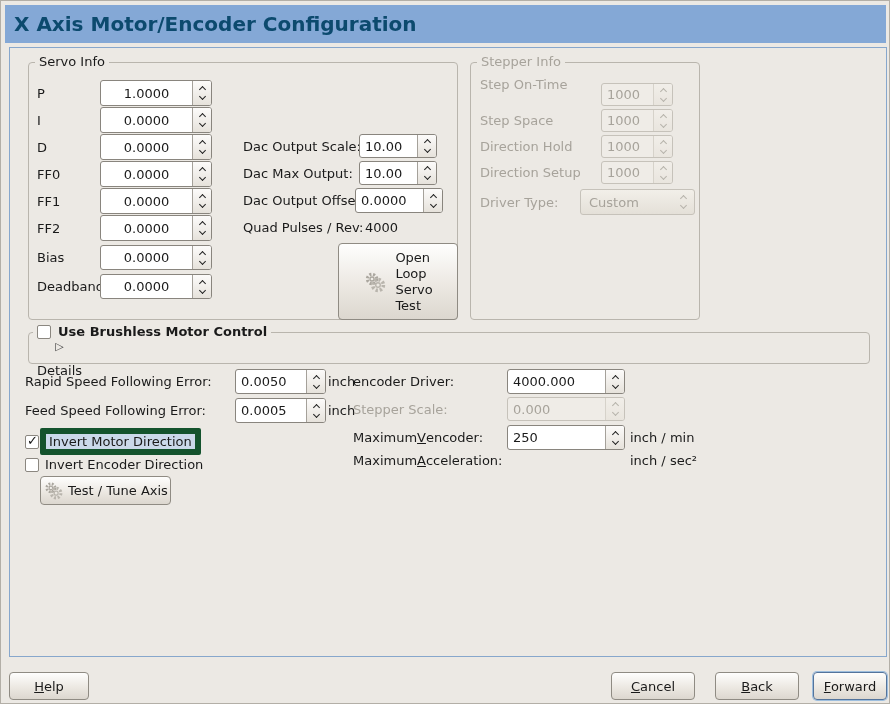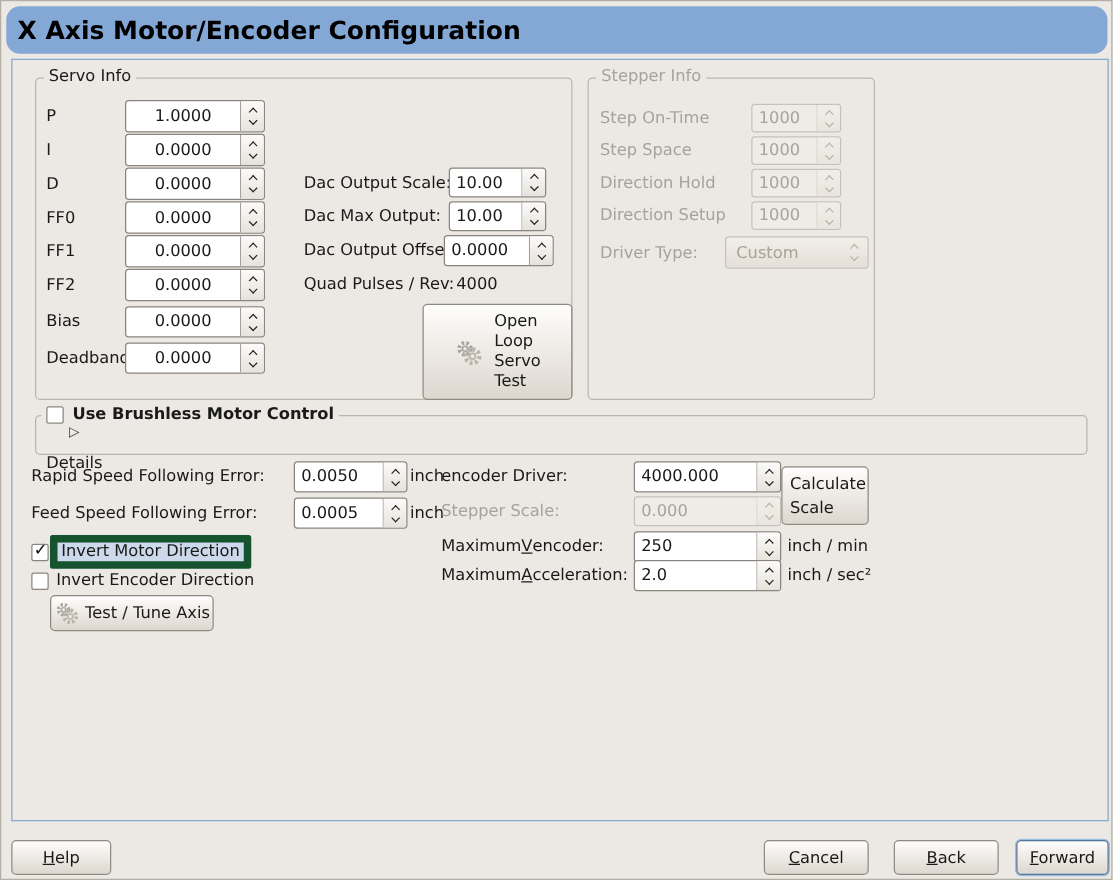--- a/index.html
+++ b/index.html
@@ -15,22 +15,22 @@
   html,body{margin:0;padding:0;}
   body{
     width:890px;height:704px;position:relative;overflow:hidden;
     background:var(--bg);
     border:1px solid #b3afa7;
     font-family:"DejaVu Sans","Liberation Sans",sans-serif;
     font-size:13px;color:#1a1a1a;
   }
   .titlebar{
     position:absolute;left:4px;top:4px;width:881px;height:38px;
-    background:var(--titlebar);color:#000000;
-    font-size:20px;font-weight:bold;line-height:38px;padding-left:9px;border-radius:11px;
+    background:var(--titlebar);color:#0c4a6e;
+    font-size:20px;font-weight:bold;line-height:38px;padding-left:9px;
   }
   .content{
     position:absolute;left:8px;top:46px;width:878px;height:610px;
     border:1px solid var(--panel_border);
   }
   .frame{position:absolute;border:1px solid var(--frame_border);border-radius:4px;}
   .legend{position:absolute;top:-9px;left:6px;background:var(--bg);padding:0 4px;white-space:nowrap;}
   .legend.dim{color:var(--disabled_text);}
   .lbl{position:absolute;display:flex;align-items:center;white-space:nowrap;}
   .lbl.dim{color:var(--disabled_text);}
@@ -195,21 +195,21 @@
       <span class="pre-line">Open
 Loop
 Servo
 Test</span>
     </div>
   </div>
 
   <div class="frame" style="left:460px;top:14px;width:230px;height:258px;">
     <span class="legend dim">Stepper Info</span>
 
-    <span class="lbl dim" style="left:9px;top:20px;height:23px;">Step On-Time</span>
+    <span class="lbl dim" style="left:9px;top:10px;height:23px;">Step On-Time</span>
     <div class="spinbox disabled" style="left:130px;top:20px;width:72px;height:23px;">
       <span class="val">1000</span>
       <span class="spin">
           <i class="cu"></i>
           <i class="cd"></i>
         </span>
     </div>
 
     <span class="lbl dim" style="left:9px;top:46px;height:23px;">Step Space</span>
     <div class="spinbox disabled" style="left:130px;top:46px;width:72px;height:23px;">
@@ -280,24 +280,20 @@
   <span class="lbl" style="left:318px;top:350px;height:25px;">inch</span>
 
   <span class="lbl" style="left:343px;top:321px;height:25px;">encoder Driver:</span>
   <div class="spinbox" style="left:497px;top:321px;width:118px;height:25px;">
     <span class="val">4000.000</span>
     <span class="spin">
         <i class="cu"></i>
         <i class="cd"></i>
       </span>
   </div>
-  <div class="btn" style="left:615px;top:325px;width:70px;height:47px;justify-content:flex-start;padding-left:6px;">
-    <span class="pre-line" style="line-height:19px;">Calculate
-Scale</span>
-  </div>
 
   <span class="lbl dim" style="left:343px;top:349px;height:24px;">Stepper Scale:</span>
   <div class="spinbox disabled" style="left:497px;top:349px;width:118px;height:24px;">
     <span class="val">0.000</span>
     <span class="spin">
         <i class="cu"></i>
         <i class="cd"></i>
       </span>
   </div>
 
@@ -313,27 +309,20 @@
         <i class="cd"></i>
       </span>
   </div>
   <span class="lbl" style="left:620px;top:377px;height:25px;">inch / min</span>
 
   <span class="lbl" style="left:343px;top:400px;height:25px;">
       <span>Maximum </span>
       <span class="underline">A</span>
       <span>cceleration:</span>
     </span>
-  <div class="spinbox" style="left:497px;top:400px;width:118px;height:25px;">
-    <span class="val">2.0</span>
-    <span class="spin">
-        <i class="cu"></i>
-        <i class="cd"></i>
-      </span>
-  </div>
   <span class="lbl" style="left:620px;top:400px;height:25px;">inch / sec²</span>
 
   <span class="checkbox checked" style="left:15px;top:387px;"></span>
   <span class="lbl" style="left:30px;top:383px;height:21px;">
       <span class="highlight">Invert Motor Direction</span>
     </span>
 
   <span class="checkbox" style="left:15px;top:410px;"></span>
   <span class="lbl" style="left:35px;top:406px;height:21px;">Invert Encoder Direction</span>
 

